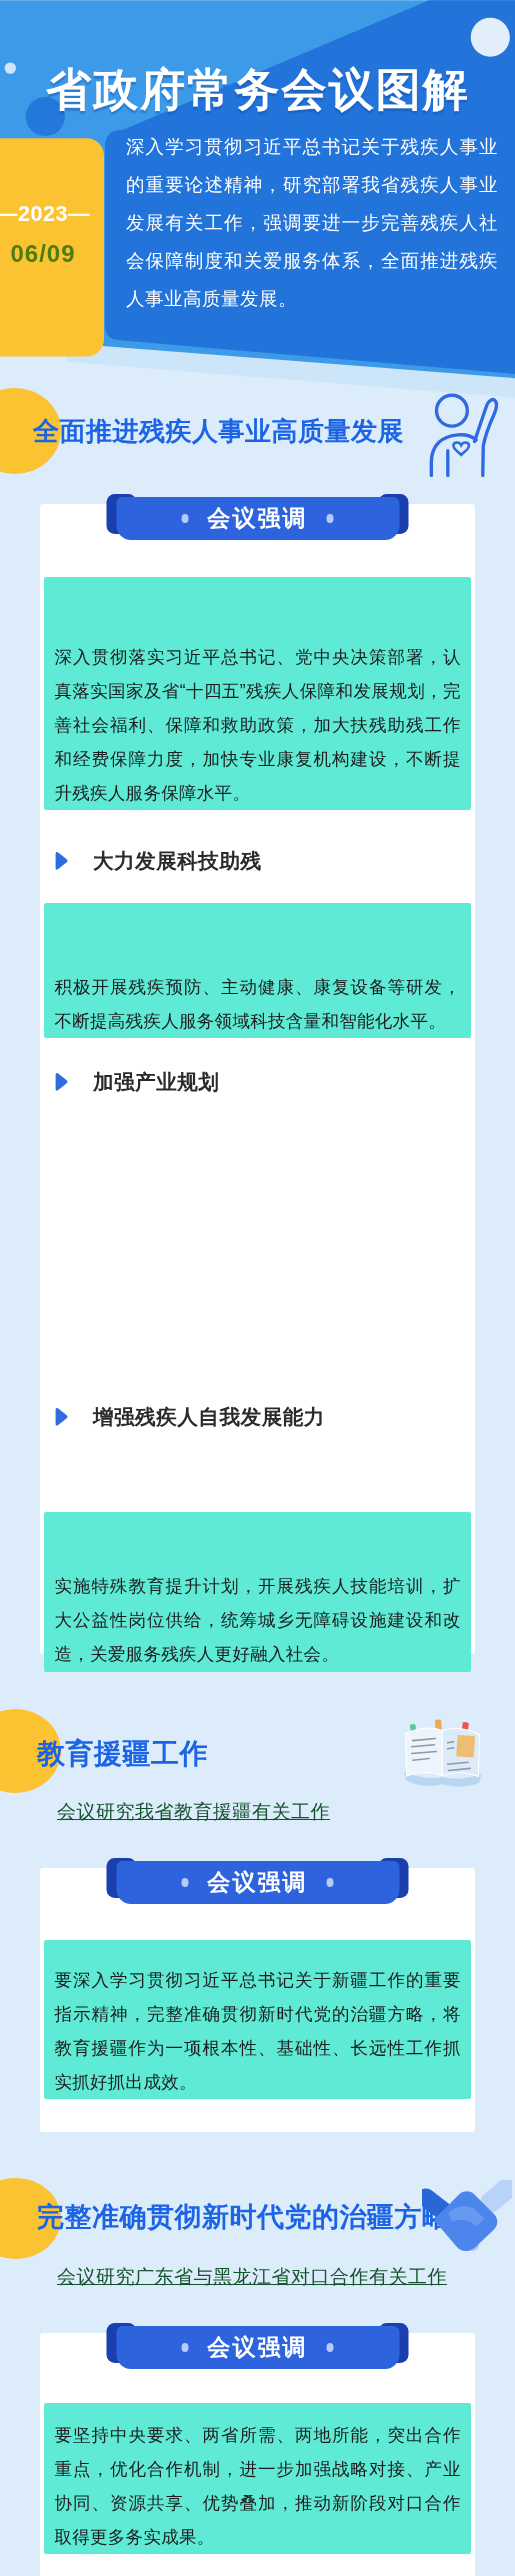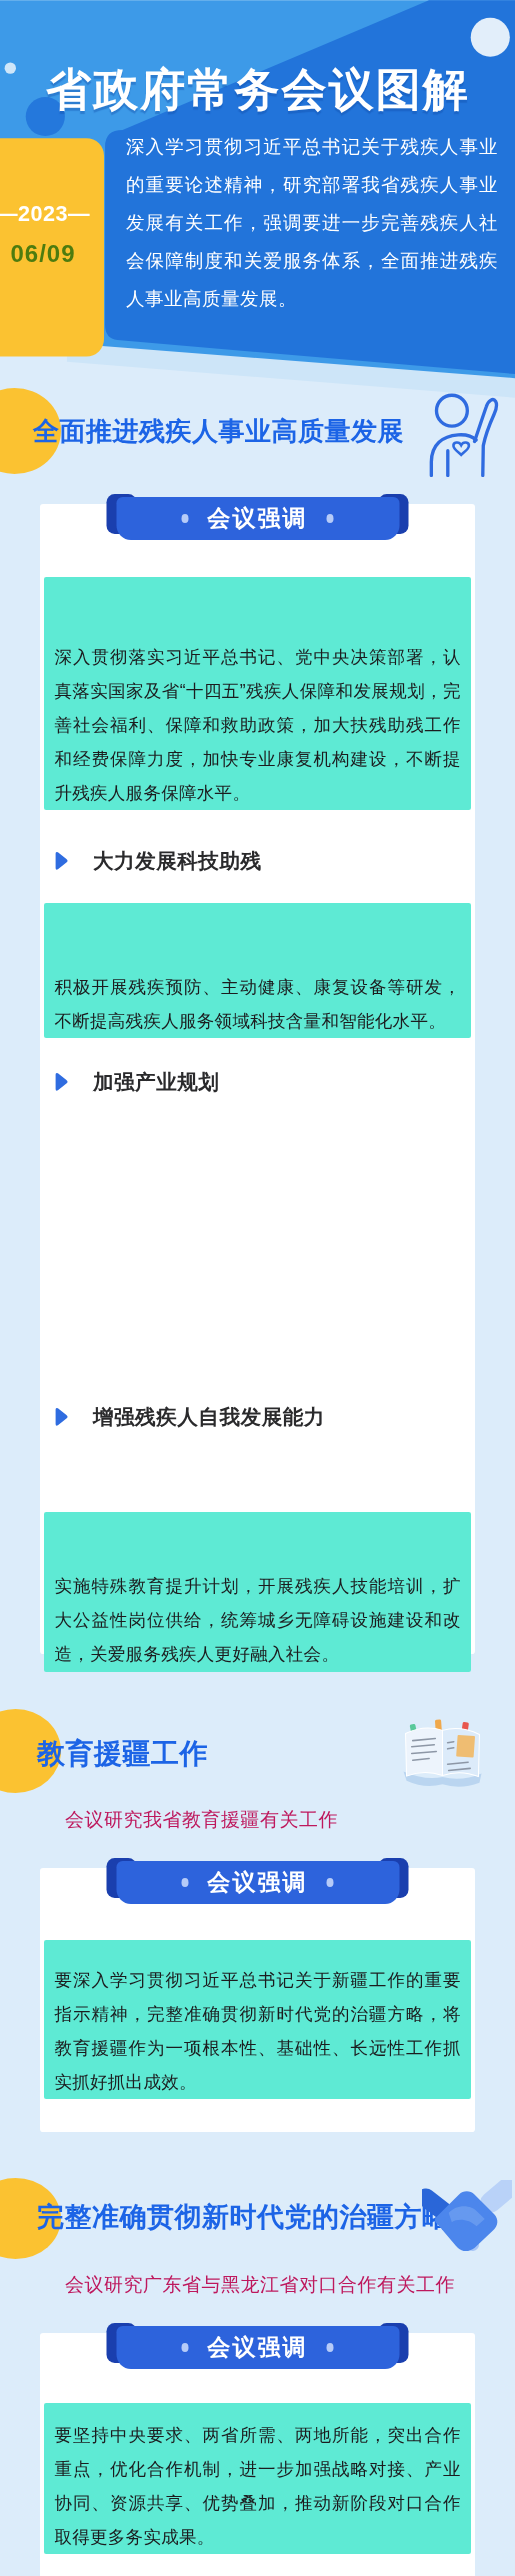--- a/index.html
+++ b/index.html
@@ -21,21 +21,21 @@
 
   
   .yellow-ellipse{position:absolute;background:#fbc231;border-radius:50%;}
   .el-1{left:-32px;top:388px;width:93px;height:86px;}
   .el-2{left:-30px;top:1709px;width:91px;height:84px;}
   .el-3{left:-30px;top:2178px;width:91px;height:81px;}
   .section-title{position:absolute;margin:0;color:#1c64e6;font-weight:900;letter-spacing:0.5px;}
   .st-1{left:33px;top:415px;font-size:26px;line-height:32px;}
   .st-2{left:37px;top:1737px;font-size:28px;line-height:34px;}
   .st-3{left:37px;top:2201px;font-size:27px;line-height:33px;}
-  .section-subtitle{position:absolute;margin:8px;color:#be185d;font-size:19px;line-height:25px;letter-spacing:0.5px;}
+  .section-subtitle{position:absolute;margin:0;color:#14532d;font-size:19px;line-height:25px;letter-spacing:0.5px;text-decoration:underline;}
   .sub-2{left:57px;top:1799px;}
   .sub-3{left:57px;top:2264px;}
   .head-icon{position:absolute;}
   .icon-person{left:429px;top:387px;}
   .icon-book{left:396px;top:1716px;}
   .icon-hands{left:422px;top:2180px;}
 
   
   .card{position:absolute;left:40px;width:435px;background:#ffffff;border-radius:3.1px;}
   .card-1{top:504px;height:1150px;}

